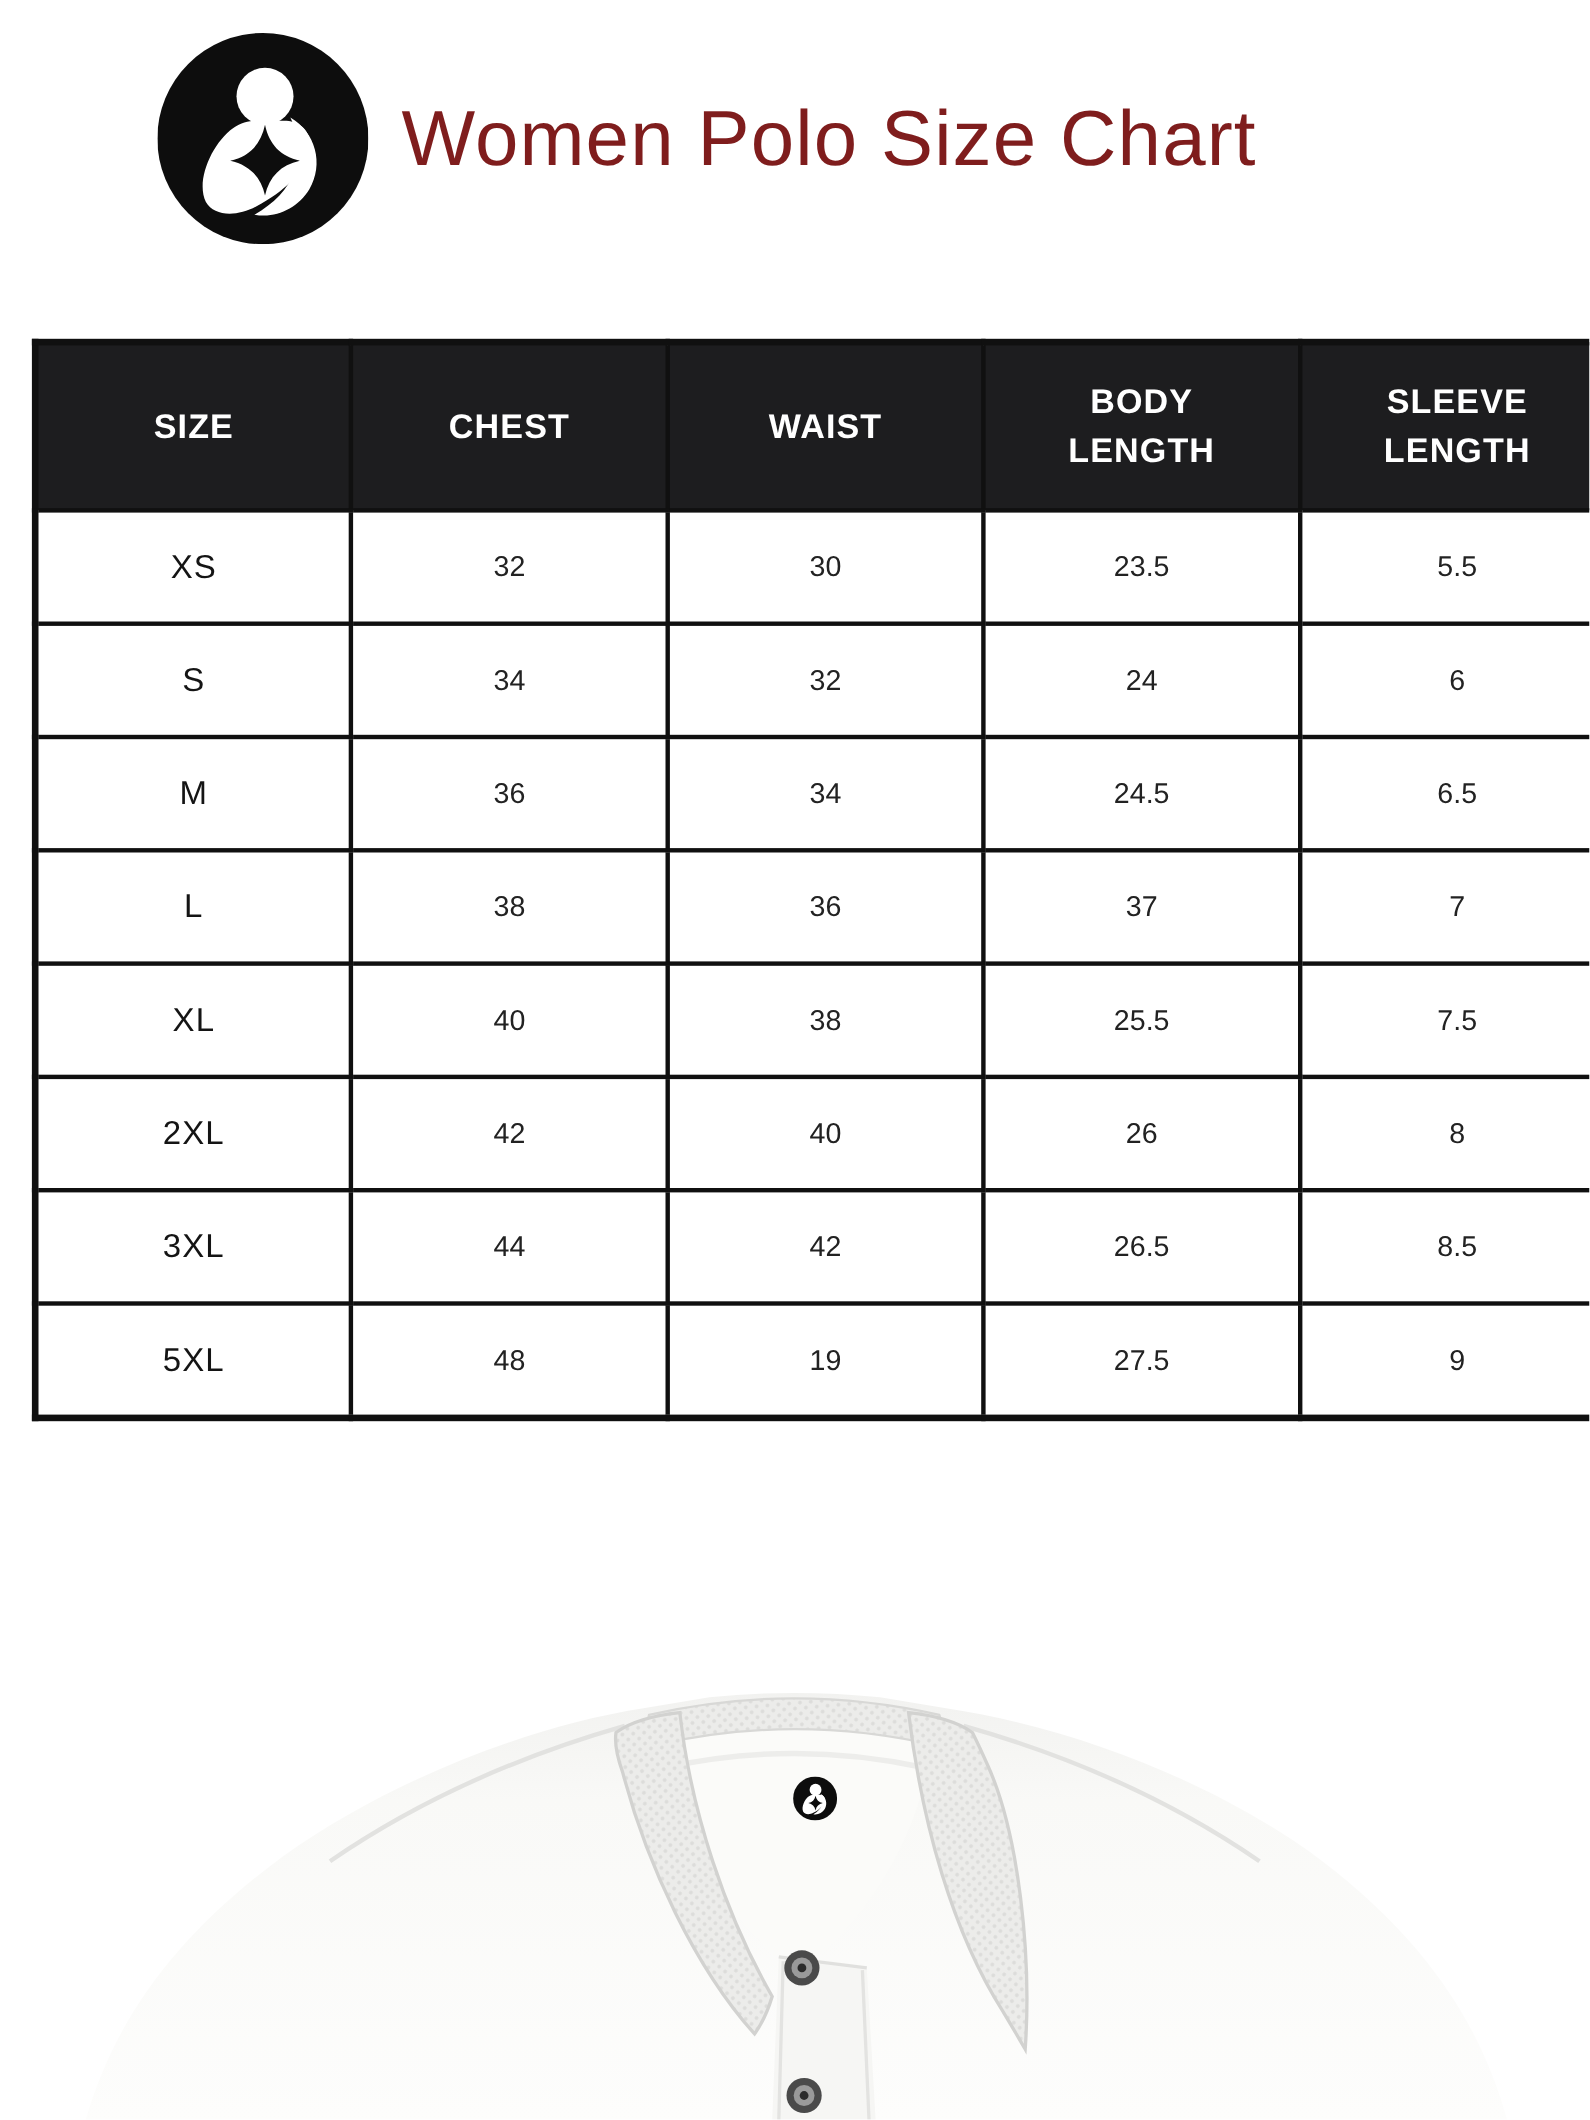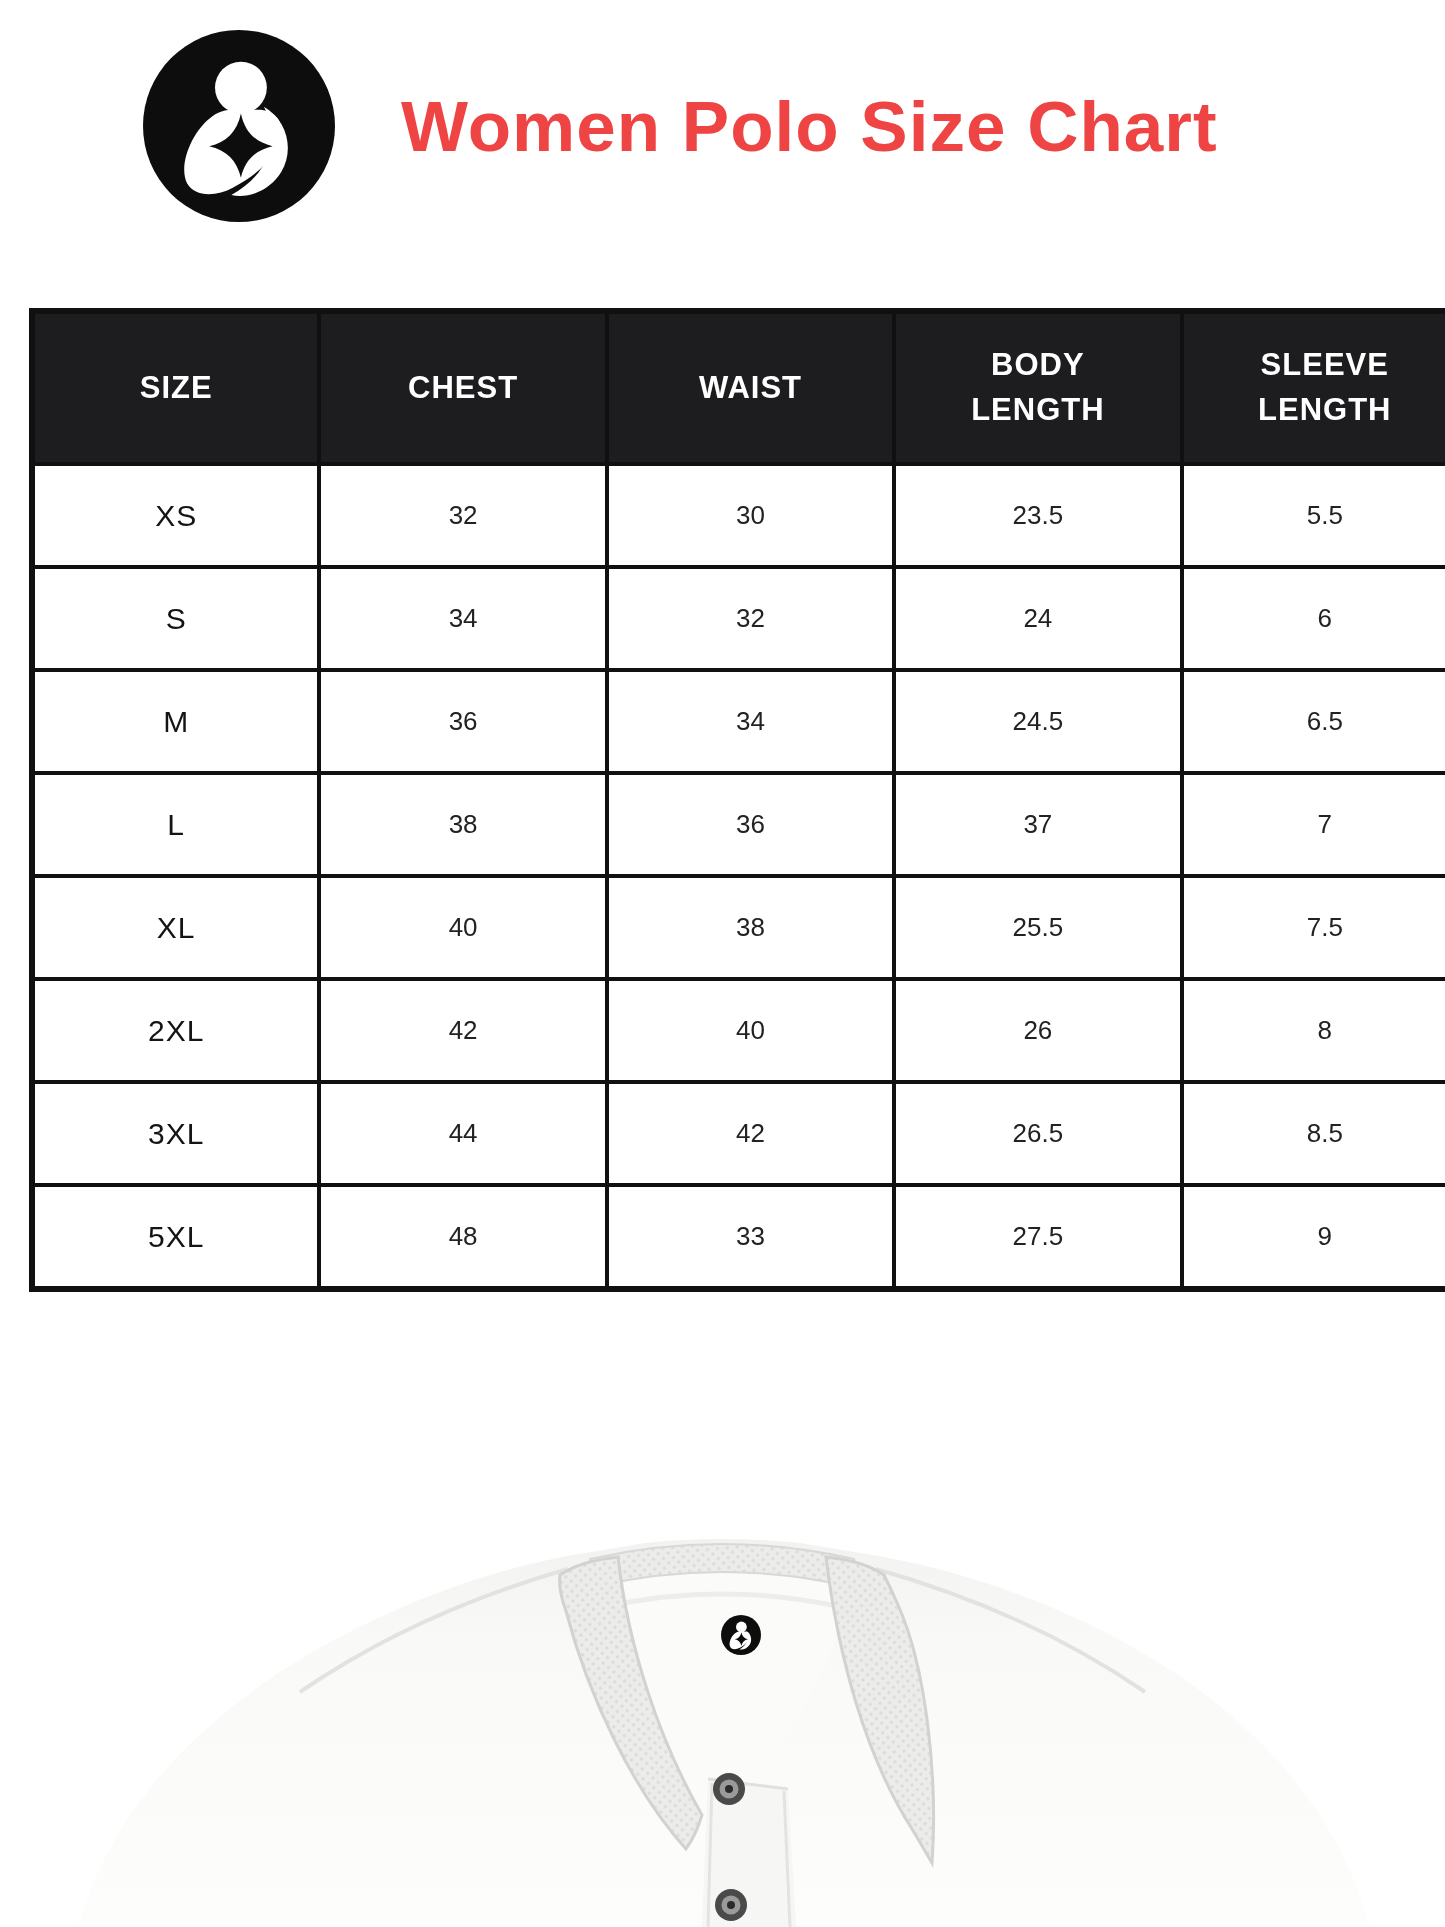--- a/index.html
+++ b/index.html
@@ -3,21 +3,21 @@
 <meta charset="utf-8">
 <style>
   html,body{margin:0;padding:0;background:#ffffff;}
   .page{
     position:relative;width:1445px;height:1927px;background:#ffffff;
     overflow:hidden;font-family:"Liberation Sans",sans-serif;color:#1c1c1e;
   }
   
   .brand-header{position:absolute;left:143px;top:30px;height:192px;display:flex;align-items:center;gap:30px;}
   .brand-logo{width:192px;height:192px;flex:0 0 auto;}
-  .page-title{font-size:71px;font-weight:700;letter-spacing:1px;color:#ef4444;white-space:nowrap;margin-left:36px;}
+  .page-title{font-size:71px;font-weight:400;letter-spacing:1px;color:#7f1d1d;white-space:nowrap;}
   
   .size-table{
     position:absolute;left:29px;top:308px;width:1443px;
     border-collapse:collapse;table-layout:fixed;
   }
   .size-table th,.size-table td{
     border:4px solid #101010;text-align:center;vertical-align:middle;padding:0;
   }
   .size-table{border:6px solid #101010;}
   .size-table th{
@@ -110,21 +110,21 @@
       <tr>
         <td class="size-cell">3XL</td>
         <td>44</td>
         <td>42</td>
         <td>26.5</td>
         <td>8.5</td>
       </tr>
       <tr>
         <td class="size-cell">5XL</td>
         <td>48</td>
-        <td>33</td>
+        <td>19</td>
         <td>27.5</td>
         <td>9</td>
       </tr>
     </tbody>
   </table>
 
 
   <svg class="shirt-photo" viewBox="0 0 1445 400" aria-hidden="true">
     <defs>
       <pattern id="pique" width="7" height="7" patternUnits="userSpaceOnUse" patternTransform="rotate(40)">

